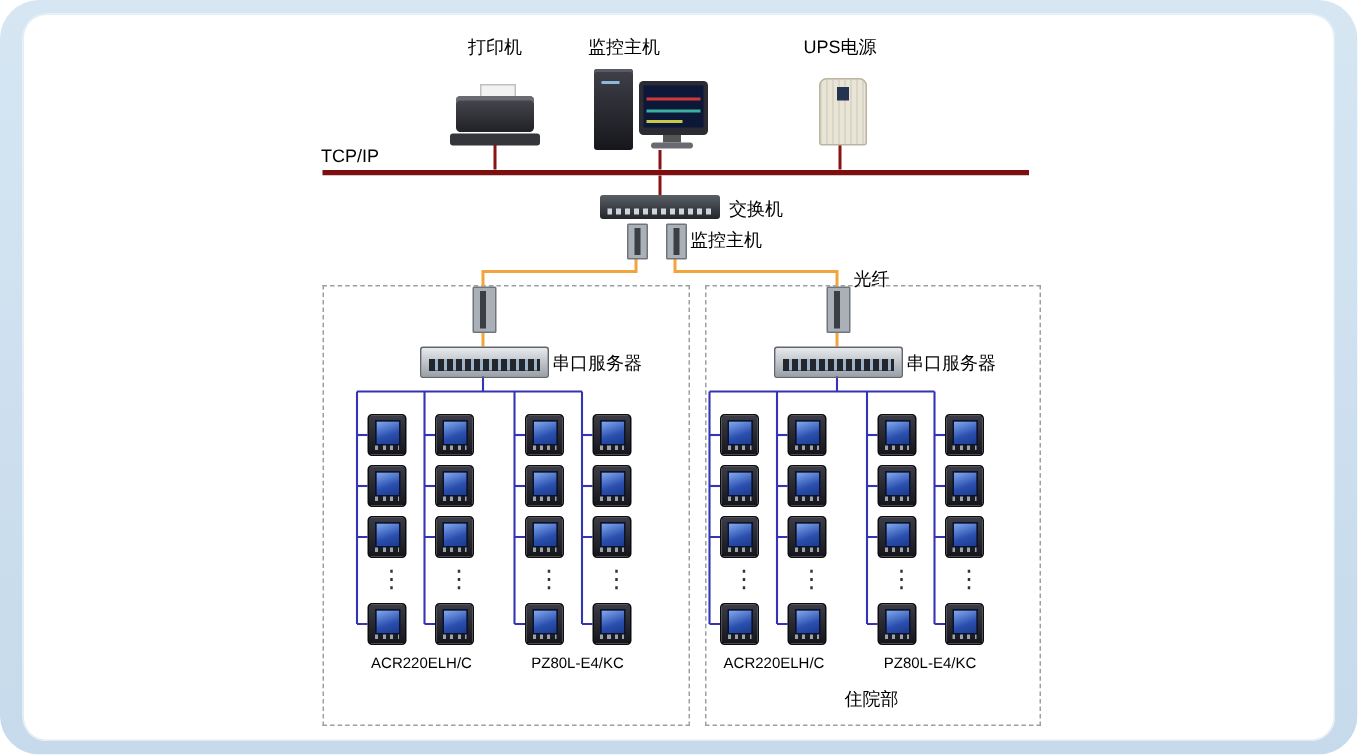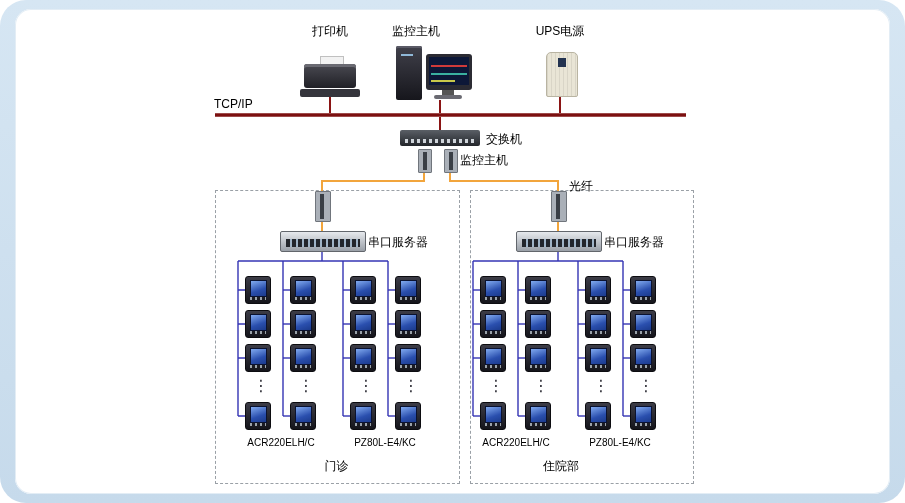--- a/index.html
+++ b/index.html
@@ -170,22 +170,21 @@
   </div>
 
   <div class="lbl" style="left:368px;top:235px;">串口服务器</div>
   <div class="lbl" style="left:604px;top:235px;">串口服务器</div>
 
   <div class="lbl small c" style="left:236px;top:436px;width:90px;">ACR220ELH/C</div>
   <div class="lbl small c" style="left:340px;top:436px;width:90px;">PZ80L-E4/KC</div>
   <div class="lbl small c" style="left:471px;top:436px;width:90px;">ACR220ELH/C</div>
   <div class="lbl small c" style="left:575px;top:436px;width:90px;">PZ80L-E4/KC</div>
 
-  <div class="lbl c" style="left:215px;top:459px;width:243px;">门诊</div>
-  <div class="lbl c" style="left:450px;top:459px;width:222px;">住院部</div>
+  <div class="lbl c" style="left:470px;top:459px;width:222px;">住院部</div>
 <div class="meter" style="left: 245px; top: 276px;">
       <div class="scr"></div>
       <div class="btns"></div>
     </div>
     <div class="meter" style="left: 245px; top: 310px;">
       <div class="scr"></div>
       <div class="btns"></div>
     </div>
     <div class="meter" style="left: 245px; top: 344px;">
       <div class="scr"></div>

